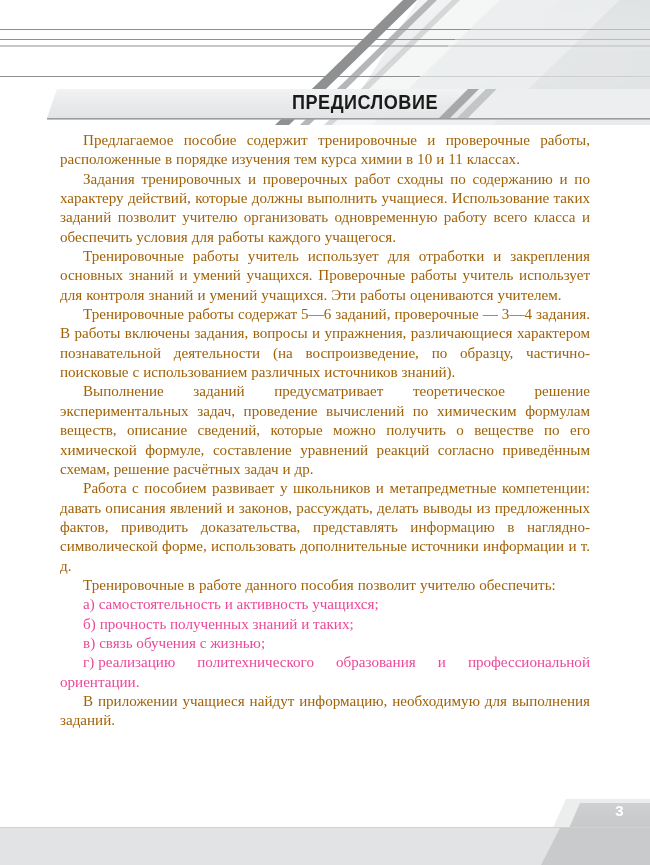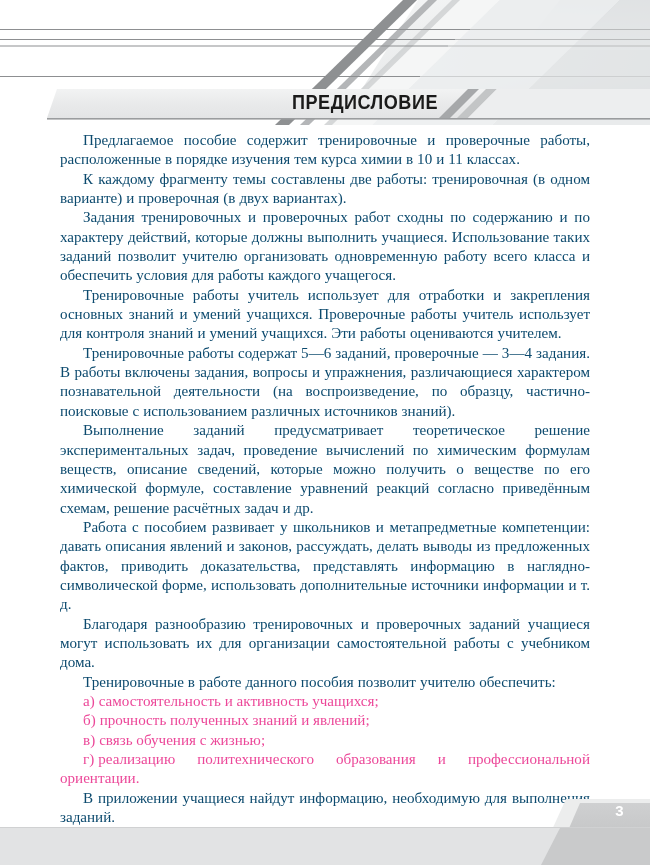--- a/index.html
+++ b/index.html
@@ -53,21 +53,21 @@
     left: 60px;
     top: 131px;
     width: 530px;
   }
   .para {
     margin: 0;
     text-indent: 23px;
     text-align: justify;
     font-size: 15.1px;
     line-height: 19.35px;
-    color: #0c4a6e;
+    color: #a16207;
     word-spacing: 0.2px;
     hyphens: manual;
   }
   .list-item {
     margin: 0;
     text-indent: 23px;
     text-align: justify;
     font-size: 15.1px;
     line-height: 19.35px;
     color: #ec4899;
@@ -153,34 +153,32 @@
       <polygon points="486,89 497,89 468,118 457,118" fill="#c3c5c6"></polygon>
       <polygon points="497,89 650,89 650,118 468,118" fill="#edeeef"></polygon>
     </svg>
   </div>
 
   <div class="title-text">ПРЕДИСЛОВИЕ</div>
 
   <div class="content">
 
     <p class="para">Предлагаемое пособие содержит тренировочные и проверочные работы, расположенные в порядке изучения тем курса химии в 10 и 11 классах.</p>
-    <p class="para">К каждому фрагменту темы составлены две работы: тренировочная (в одном варианте) и проверочная (в двух вариантах).</p>
     <p class="para">Задания тренировочных и проверочных работ сходны по содержанию и по характеру действий, которые должны выполнить учащиеся. Использование таких заданий позволит учителю организовать одновременную работу всего класса и обеспечить условия для работы каждого учащегося.</p>
     <p class="para">Тренировочные работы учитель использует для отработки и закрепления основных знаний и умений учащихся. Проверочные работы учитель использует для контроля знаний и умений учащихся. Эти работы оцениваются учителем.</p>
     <p class="para">Тренировочные работы содержат 5—6 заданий, проверочные — 3—4 задания. В работы включены задания, вопросы и упражнения, различающиеся характером познавательной деятельности (на воспроизведение, по образцу, частично-поисковые с использованием различных источников знаний).</p>
     <p class="para">Выполнение заданий предусматривает теоретическое решение экспериментальных задач, проведение вычислений по химическим формулам веществ, описание сведений, которые можно получить о веществе по его химической формуле, составление уравнений реакций согласно приведённым схемам, решение расчётных задач и др.</p>
     <p class="para">Работа с пособием развивает у школьников и метапредметные компетенции: давать описания явлений и законов, рассуждать, делать выводы из предложенных фактов, приводить доказательства, представлять информацию в наглядно-символической форме, использовать дополнительные источники информации и т. д.</p>
-    <p class="para">Благодаря разнообразию тренировочных и проверочных заданий учащиеся могут использовать их для организации самостоятельной работы с учебником дома.</p>
     <p class="para">Тренировочные в работе данного пособия позволит учителю обеспечить:</p>
 
     <p class="list-item">
       <span class="marker">а)</span><span>самостоятельность и активность учащихся;</span>
     </p>
     <p class="list-item">
-      <span class="marker">б)</span><span>прочность полученных знаний и явлений;</span>
+      <span class="marker">б)</span><span>прочность полученных знаний и таких;</span>
     </p>
     <p class="list-item">
       <span class="marker">в)</span><span>связь обучения с жизнью;</span>
     </p>
     <p class="list-item">
       <span class="marker">г)</span><span>реализацию политехнического образования и профессиональной ориентации.</span>
     </p>
 
     <p class="para">В приложении учащиеся найдут информацию, необходимую для выполнения заданий.</p>
   </div>

